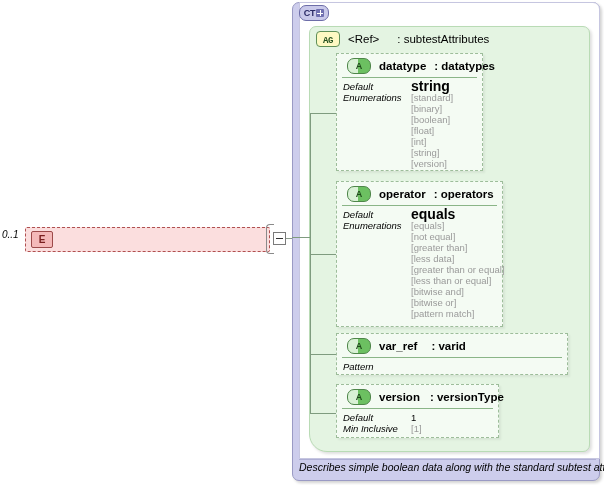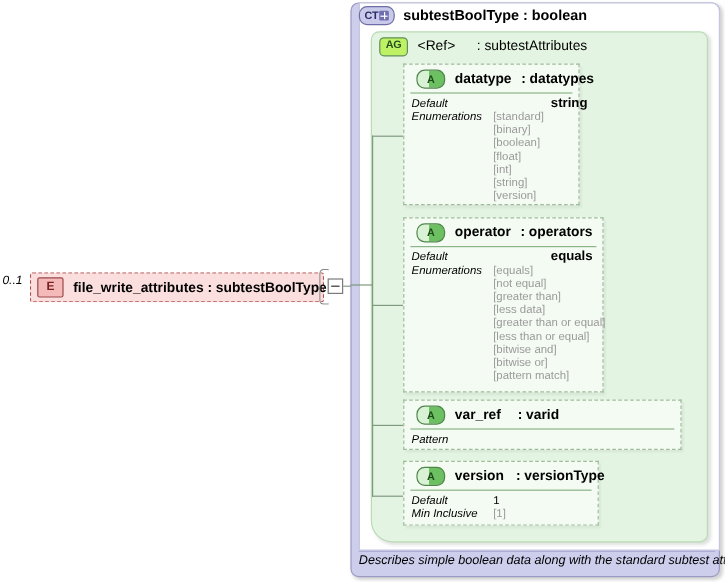--- a/index.html
+++ b/index.html
@@ -191,27 +191,28 @@
     position: absolute;
     left: 316px;
     top: 31px;
     height: 16px;
     display: flex;
     align-items: center;
   }
   .badge-ag {
     width: 22px;
     height: 14px;
-    background: #bef264;
+    background: #fef9c3;
     border: 1px solid #5f8f58;
     border-radius: 4px;
     display: flex;
-    align-items: flex-start;
+    align-items: flex-end;
     justify-content: center;
     flex: none;
+    font-family: Liberation Mono, monospace;
   }
   .badge-ag .ag-txt {
     font-size: 9px;
     font-weight: bold;
     color: #24501f;
     letter-spacing: -0.3px;
   }
   #ag-ref {
     margin-left: 8px;
     font-size: 11.5px;
@@ -277,26 +278,25 @@
   }
   .facet-label {
     font-style: italic;
     font-size: 9.5px;
     line-height: 11px;
     color: #000;
     white-space: nowrap;
   }
   .facet-values { flex: 1; }
   .facet-default {
-    font-size: 11px;
+    font-size: 14px;
     font-weight: bold;
     line-height: 11px;
     color: #000;
     white-space: nowrap;
-    margin-left: 48px;
   }
   .facet-enum {
     font-size: 9.5px;
     line-height: 11px;
     color: #9a9a9a;
     white-space: nowrap;
   }
   .facet-plain {
     font-size: 9.5px;
     line-height: 11px;
@@ -336,36 +336,34 @@
     background: #aeaed4;
   }
 </style>
 </head>
 <body>
 
 <div id="occurs">0..1</div>
 
 <div id="element-node">
   <span class="badge-e">E</span>
-  <span class="elem-label">file_write_attributes : subtestBoolType</span>
 </div>
 
 <div id="bracket"></div>
 <div id="collapse-box"></div>
 <div id="conn-elem-ct"></div>
 
 <div id="ct-panel"></div>
 <div id="ct-inner"></div>
 
 <div id="ct-title-row">
   <span class="badge-ct">
     <span class="ct-txt">CT</span>
     <span class="plus"></span>
   </span>
-  <span id="ct-title">subtestBoolType : boolean</span>
 </div>
 
 <div id="ag-panel"></div>
 
 <div id="ag-title-row">
   <span class="badge-ag">
     <span class="ag-txt">AG</span>
   </span>
   <span id="ag-ref">
     <span>&lt;Ref&gt;</span><span class="ag-type">: subtestAttributes</span>

